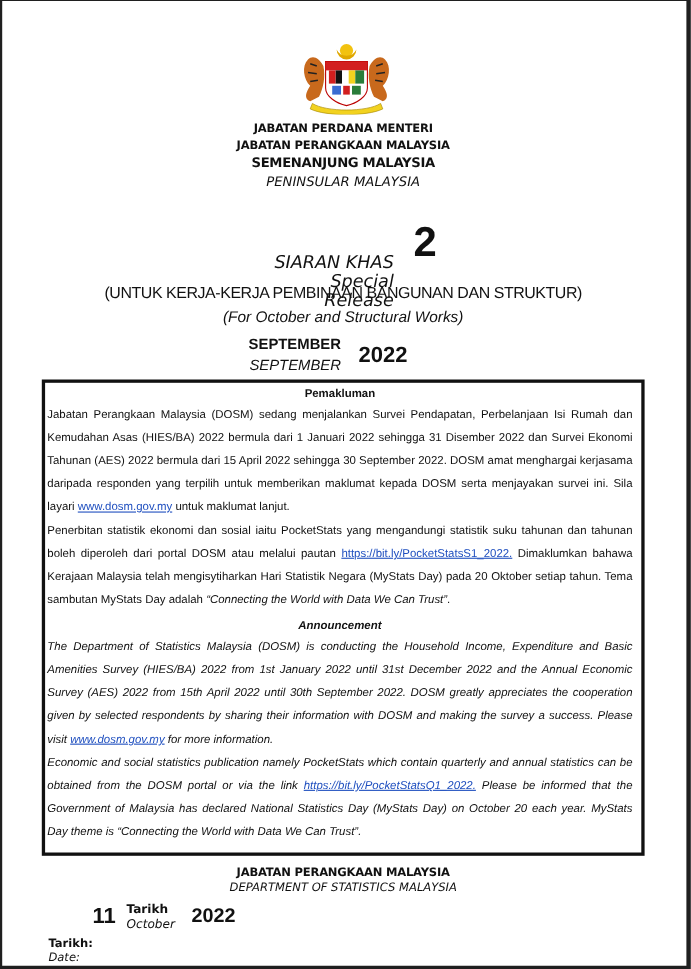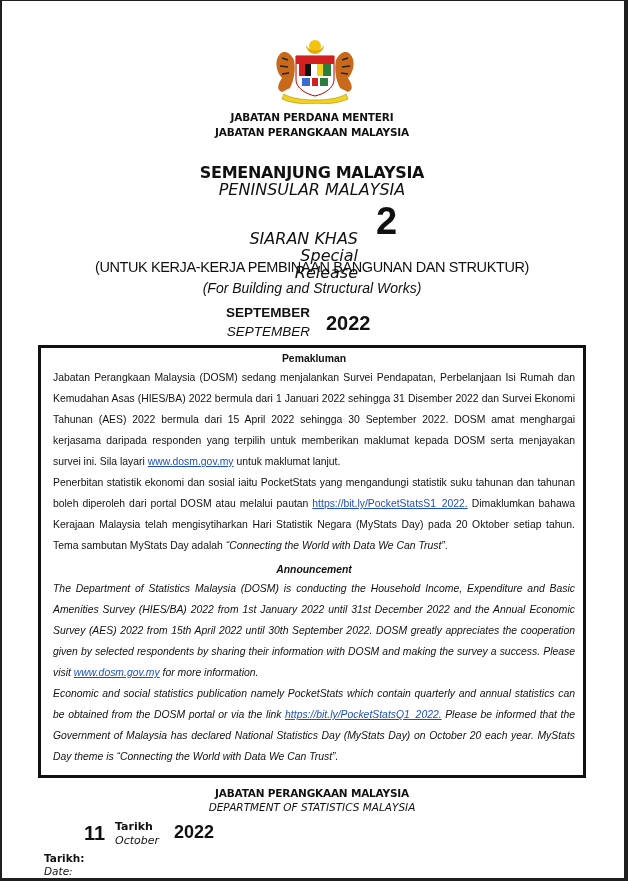--- a/index.html
+++ b/index.html
@@ -15,33 +15,33 @@
       border-top: 1px solid #1f1f1f;
       border-right: 4px solid #1f1f1f;
       border-bottom: 3px solid #1f1f1f;
       pointer-events: none;
     }
     .crest { position: absolute; left: 266px; top: 36px; width: 98px; height: 68px; }
     .center { position: absolute; left: 0; width: 624px; text-align: center; }
     .b { font-weight: bold; }
     .i { font-style: italic; }
     .hdr1 { top: 110px; font-size: 10.5px; line-height: 15px; letter-spacing: -0.2px; }
-    .hdr2 { top: 164px; font-size: 16px; line-height: 17px; }
+    .hdr2 { top: 140px; font-size: 12px; line-height: 17px; }
     .hdr2 .b { letter-spacing: -0.3px; }
     .sr-label { position: absolute; left: 240px; top: 206px; width: 118px; text-align: right; font-size: 16px; line-height: 17px; font-style: italic; margin-top: 24px; }
     .sr-num { position: absolute; left: 376px; top: 198px; font-size: 38px; font-weight: bold; line-height: 46px; font-family: "Liberation Sans", sans-serif; }
     .title { top: 257px; font-size: 14.5px; font-weight: normal; letter-spacing: -0.4px; line-height: 20px; font-family: "Liberation Sans", sans-serif; }
     .subtitle { top: 278px; font-size: 14px; font-style: italic; line-height: 20px; font-family: "Liberation Sans", sans-serif; }
     .month { position: absolute; left: 190px; top: 303px; width: 120px; text-align: right; font-size: 13.5px; line-height: 19px; font-family: "Liberation Sans", sans-serif; }
     .year { position: absolute; left: 326px; top: 310px; font-size: 20px; font-weight: bold; line-height: 26px; font-family: "Liberation Sans", sans-serif; }
 
     .notice {
       position: absolute; left: 38px; top: 345px; width: 548px; height: 433px;
       box-sizing: border-box; border: 3px solid #111;
-      padding: 3px 8px 0 12px;
+      padding: 3px 8px 0 2px;
       font-family: "Liberation Sans", sans-serif; font-size: 10.4px; line-height: 21px;
     }
     .notice .sec-title { text-align: center; font-weight: bold; line-height: 16px; }
     .notice p { margin: 0; text-align: justify; text-align-last: left; }
     .notice .en p, .notice .en .sec-title { font-style: italic; }
     .notice .en { margin-top: 6px; }
     .link { color: #1f4fbf; text-decoration: underline; }
 
     .footer-org { top: 786px; font-size: 10.5px; line-height: 14px; }
     .footer-org .b { letter-spacing: -0.2px; }
@@ -91,21 +91,21 @@
   <div class="i">PENINSULAR MALAYSIA</div>
 </div>
 
 <div class="sr-label">
   <div>SIARAN KHAS</div>
   <div>Special Release</div>
 </div>
 <div class="sr-num">2</div>
 
 <div class="center title">(UNTUK KERJA-KERJA PEMBINAAN BANGUNAN DAN STRUKTUR)</div>
-<div class="center subtitle">(For Building and Structural Works)</div>
+<div class="center subtitle">(For October and Structural Works)</div>
 
 <div class="month">
   <div class="b">SEPTEMBER</div>
   <div class="i">SEPTEMBER</div>
 </div>
 <div class="year">2022</div>
 
 <div class="notice">
   <div class="ms">
     <div class="sec-title">Pemakluman</div>

